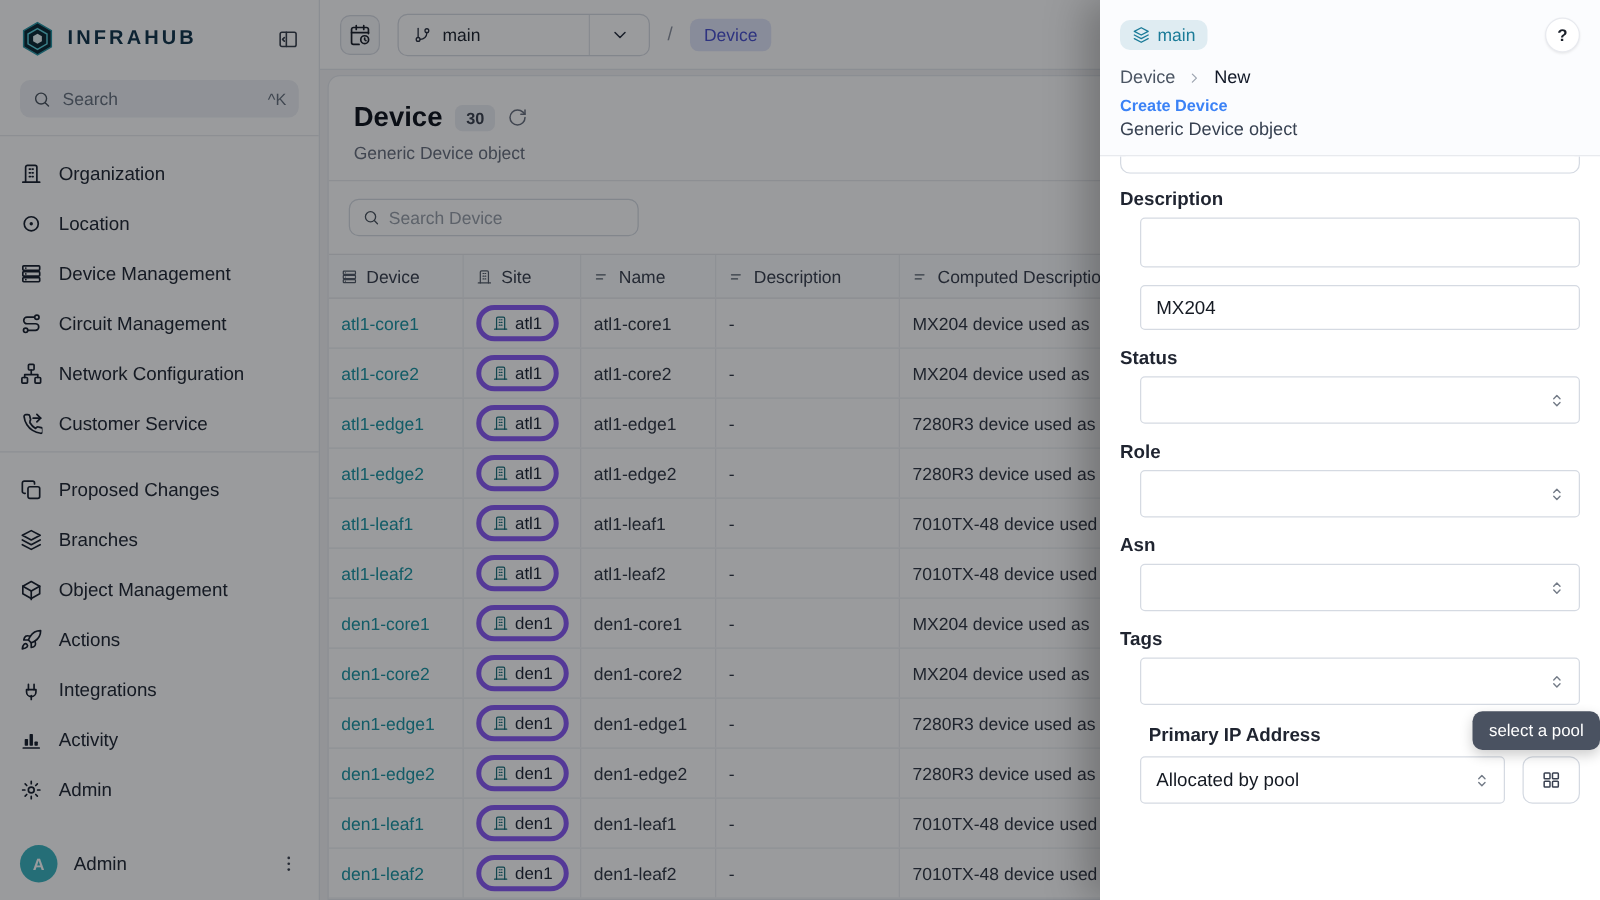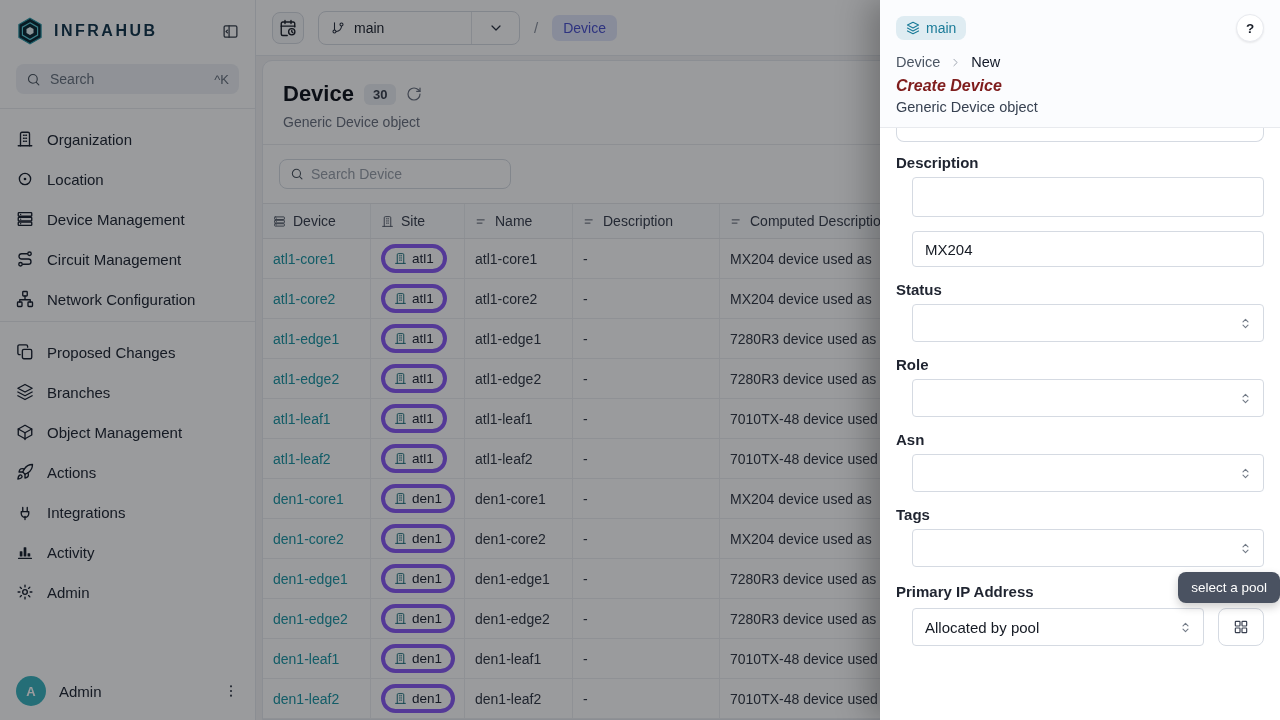--- a/index.html
+++ b/index.html
@@ -66,32 +66,32 @@
   .overlay { position:absolute; inset:0; background:rgba(2,5,10,0.40); z-index:50; }
   .panel { position:absolute; top:0; right:0; width:400px; height:720px; background:#fff; z-index:60; box-shadow:-12px 0 30px rgba(0,0,0,.25); display:flex; flex-direction:column; }
   .panel-head { padding:14px 16px 12px; background:#fbfcfe; border-bottom:1px solid #e8eaee; }
   .panel-head-row { display:flex; align-items:center; justify-content:space-between; }
   .branch-badge { display:inline-flex; gap:6px; align-items:center; background:#dfecf2; color:#1a7b98; font-size:14px; font-weight:500; padding:4px 10px; border-radius:8px; }
   .branch-badge .ic { font-size:14px; }
   .help-btn { width:28px; height:28px; border-radius:50%; background:#fff; border:1px solid #e8eaef; box-shadow:0 1px 2px rgba(0,0,0,.08); display:flex; align-items:center; justify-content:center; font-size:13.5px; font-weight:600; color:#1a1f29; cursor:pointer; }
   .panel-crumb { margin-top:12px; font-size:14.5px; color:#4b5563; display:flex; gap:9px; align-items:center; }
   .crumb-sep { color:#9ca3af; font-size:13px; }
   .crumb-current { color:#111827; }
-  .panel-title { margin-top:7px; font-size:16px; font-weight:700; color:#7f1d1d;font-style:italic; }
+  .panel-title { margin-top:7px; font-size:13px; font-weight:700; color:#3b82f6; }
   .panel-sub { margin-top:4px; font-size:14.5px; color:#374151; }
   .panel-form { flex:1; padding:0 16px 10px; overflow:visible; }
   .sliver { height:14px; border:1px solid #d5dae2; border-top:none; border-radius:0 0 8px 8px; margin-bottom:12px; }
   .fld { margin-bottom:14px; }
   .fld-label { display:block; font-size:15px; font-weight:600; color:#1f2430; margin-bottom:6px; }
   .ctrl { position:relative; border:1px solid #d5dae2; border-radius:4px; height:38px; display:flex; align-items:center; padding:0 12px; font-size:15px; color:#151a23; background:#fff;margin-left:16px; }
   .ctrl input { border:none; outline:none; font-size:15px; color:#151a23; width:100%; font-family:inherit; }
   .ctrl-area { height:40px; }
   .chev-ud { position:absolute; right:10px; color:#737b87; font-size:15px; }
   .lblrow { position:relative; display:flex; align-items:center; justify-content:space-between; margin-bottom:6px; }
-  .lblrow .fld-label { margin-bottom:0; }
+  .lblrow .fld-label { margin-bottom:0;margin-left:23px; }
   .myip-badge { display:inline-flex; align-items:center; gap:5px; background:#f3ebfd; color:#8137e8; font-size:13.5px; font-weight:600; padding:3px 8px; border-radius:6px; cursor:pointer; }
   .myip-badge .ic { font-size:12px; }
   .tooltip { position:absolute; right:-16px; top:-9px; background:#4a5261; color:#fff; font-size:13.5px; padding:8px 13px; border-radius:8px; white-space:nowrap; box-shadow:0 4px 10px rgba(0,0,0,.2); z-index:5; }
   .alloc-row { display:flex; gap:14px; }
   .alloc-row .ctrl { flex:1; }
   .pool-btn { width:46px; height:38px; border:1px solid #d5dae2; border-radius:8px; background:#fff; display:flex; align-items:center; justify-content:center; color:#394050; font-size:16px; cursor:pointer; }
 </style>
 </head>
 <body>
 
@@ -178,20 +178,30 @@
           <svg viewBox="0 0 24 24" fill="none" stroke="currentColor" stroke-width="1.8" stroke-linecap="round" stroke-linejoin="round">
             <rect x="9" y="2" width="6" height="6" rx="1"></rect>
             <rect x="2" y="16" width="6" height="6" rx="1"></rect>
             <rect x="16" y="16" width="6" height="6" rx="1"></rect>
             <path d="M12 8v5M5 16v-3h14v3"></path>
           </svg>
         </span>
         <span>Network Configuration</span>
       </div>
 
+      <div class="nav-item">
+        <span class="ic">
+          <svg viewBox="0 0 24 24" fill="none" stroke="currentColor" stroke-width="1.8" stroke-linecap="round" stroke-linejoin="round">
+            <path d="M18 2l4 4-4 4"></path>
+            <path d="M14 6h8"></path>
+            <path d="M10.7 8.9a2 2 0 0 0 .45-2.11c-.32-.91-.55-1.85-.68-2.81a2 2 0 0 0-2-1.72H6.34a2 2 0 0 0-2 2.2 19.86 19.86 0 0 0 3.07 8.63 19.5 19.5 0 0 0 6 6 19.86 19.86 0 0 0 8.63 3.07 2 2 0 0 0 2.18-2v-2.1a2 2 0 0 0-1.61-1.93c-.96-.13-1.9-.36-2.81-.68a2 2 0 0 0-2.11.45l-1.07 1.07a16 16 0 0 1-6-6z"></path>
+          </svg>
+        </span>
+        <span>Customer Service</span>
+      </div>
     </nav>
   <div class="group-divider"></div>
   <nav class="nav-group">
 
       <div class="nav-item">
         <span class="ic">
           <svg viewBox="0 0 24 24" fill="none" stroke="currentColor" stroke-width="1.8" stroke-linecap="round" stroke-linejoin="round">
             <rect x="8.5" y="8.5" width="12.5" height="12.5" rx="2"></rect>
             <path d="M5.5 15.5H4.5a2 2 0 0 1-2-2v-9a2 2 0 0 1 2-2h9a2 2 0 0 1 2 2v1"></path>
           </svg>

